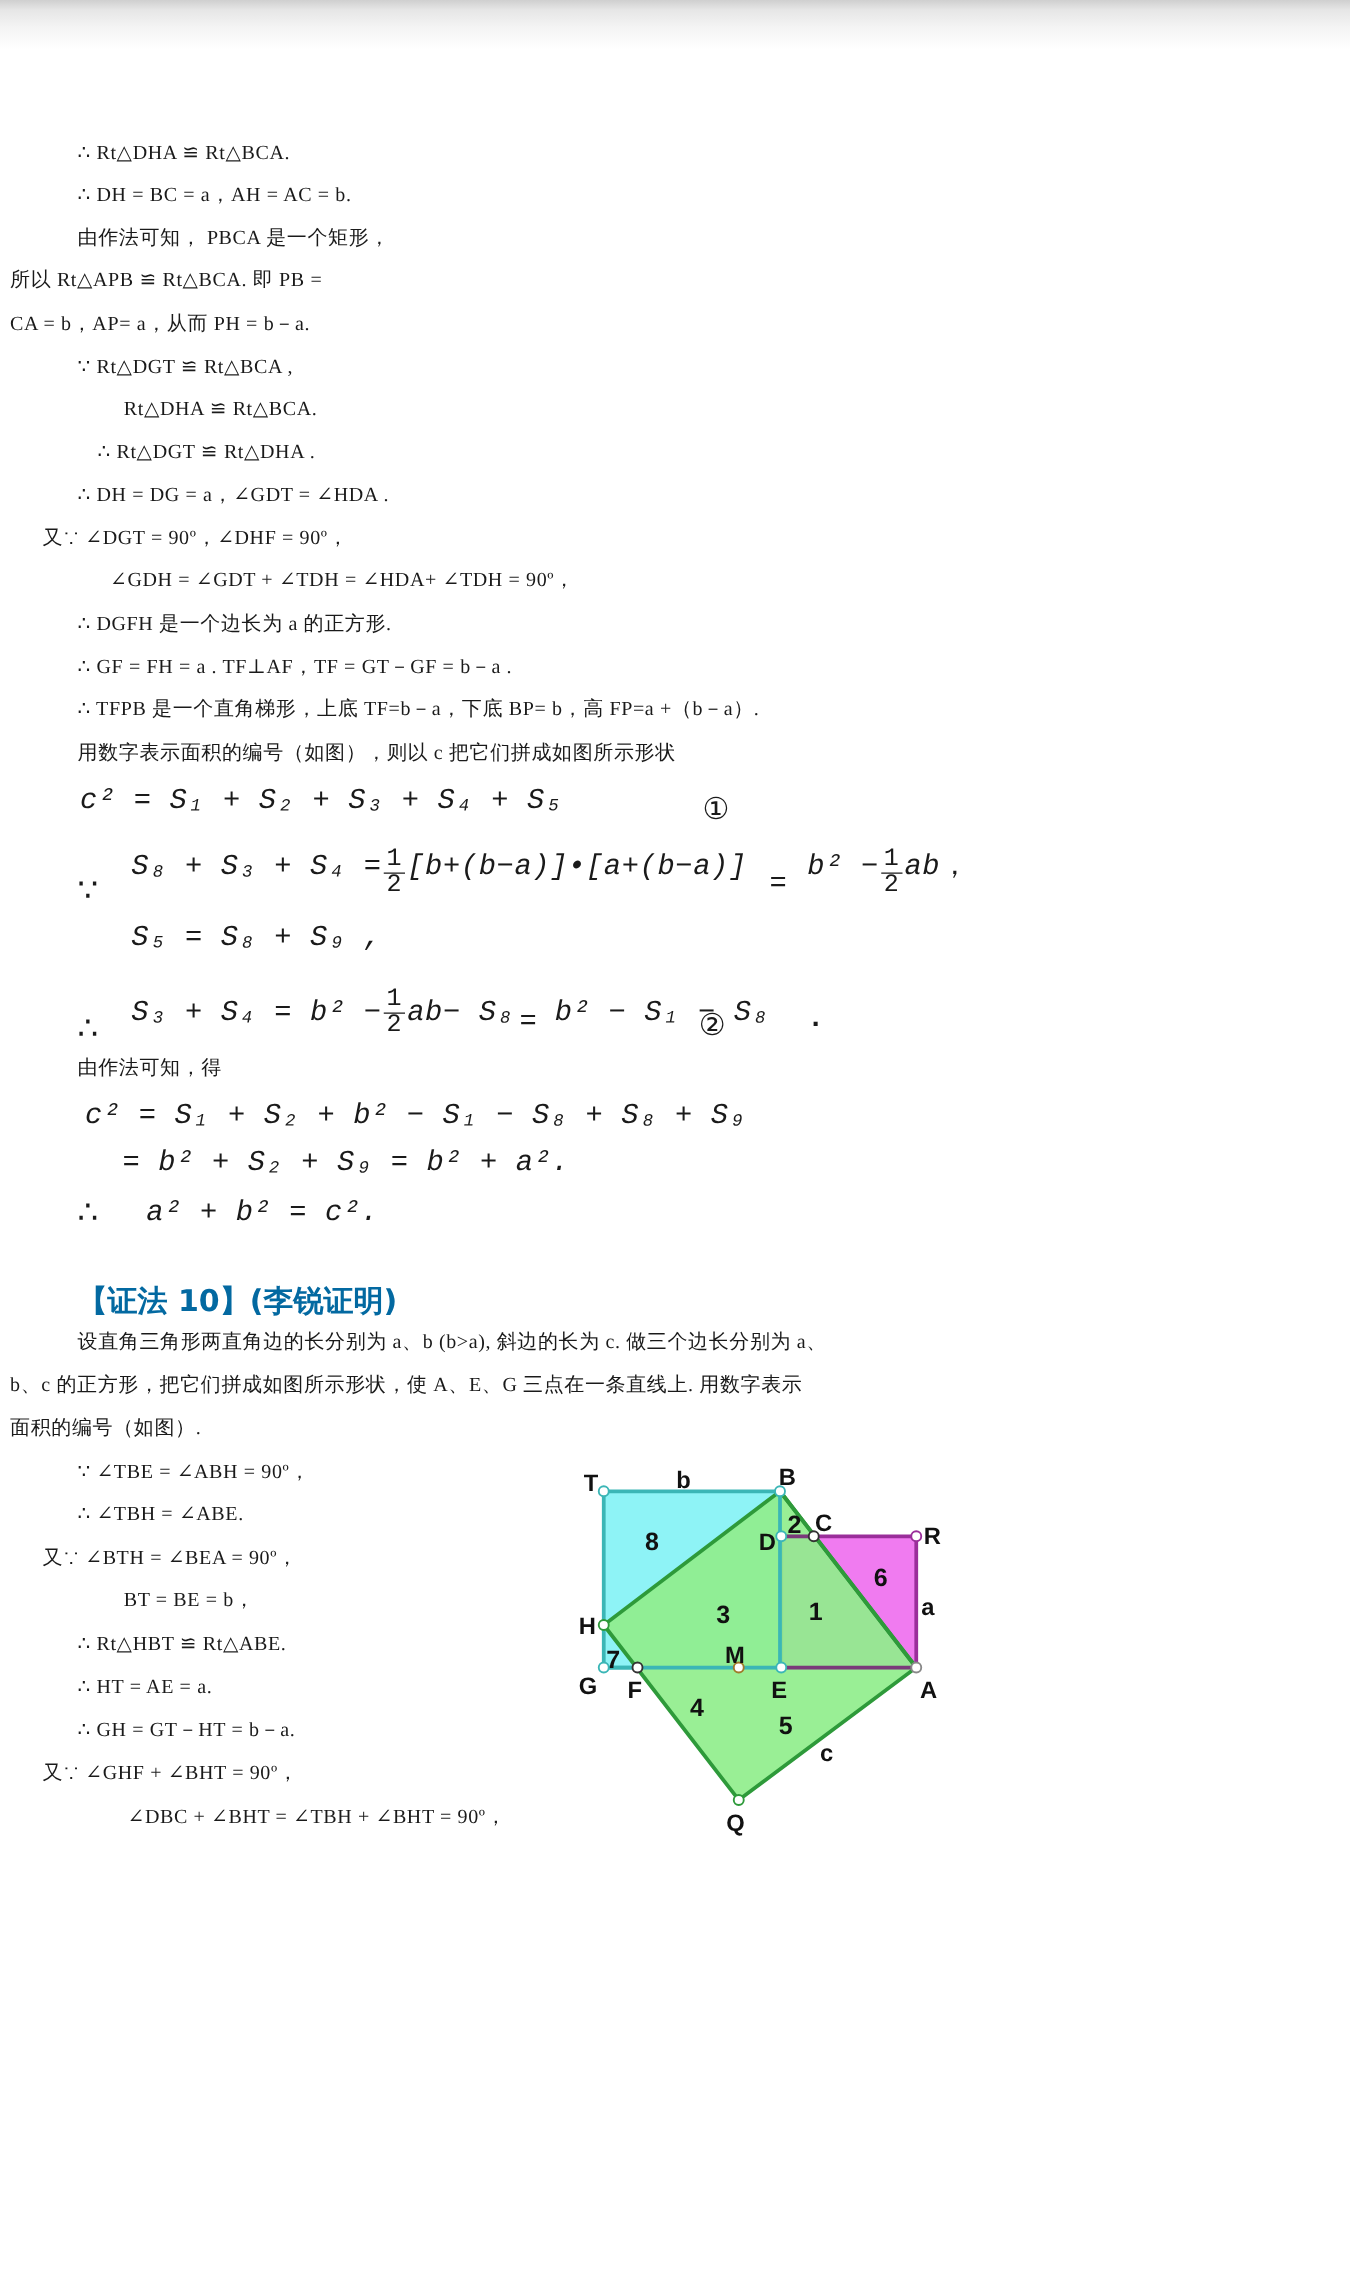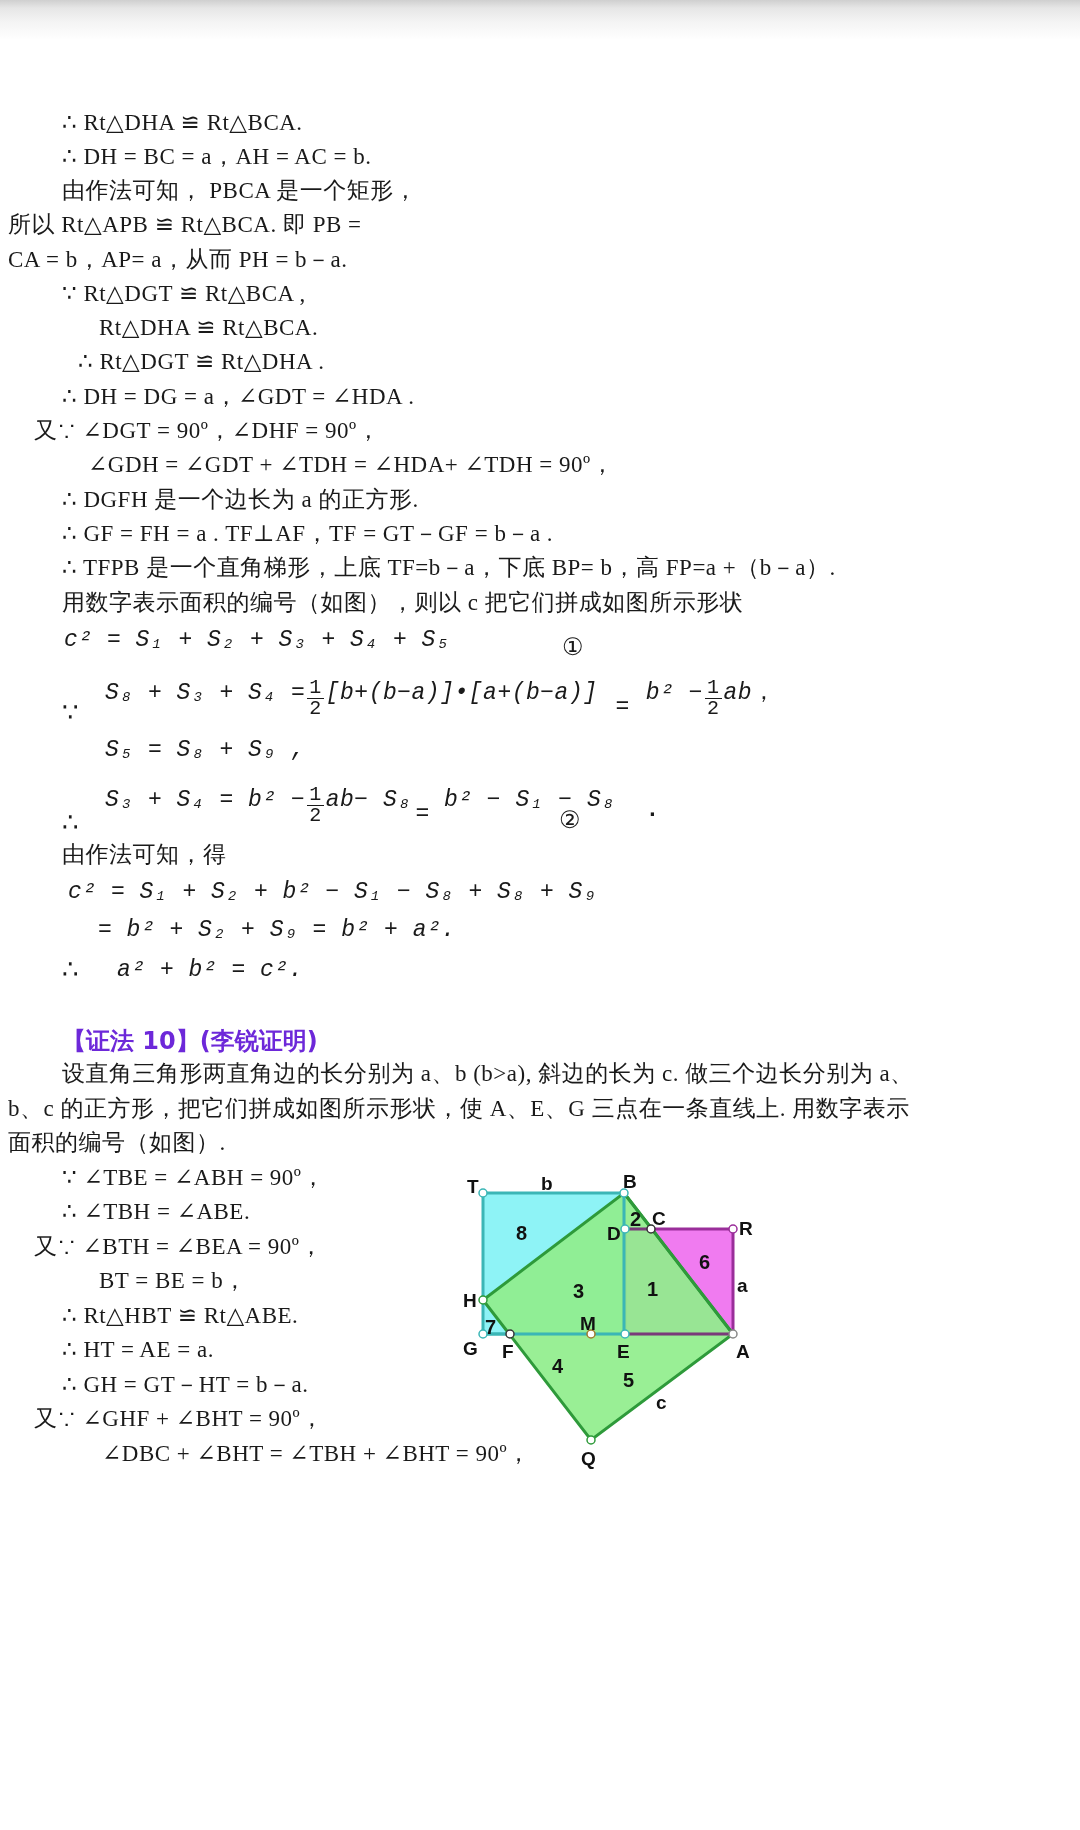--- a/index.html
+++ b/index.html
@@ -1,25 +1,25 @@
 <!DOCTYPE html>
 <html><head>
 <meta charset="utf-8">
 <style>
   html,body{margin:0;padding:0;}
   body{width:1080px;height:1830px;background:#ffffff;position:relative;overflow:hidden;
        font-family:"DejaVu Serif","Liberation Serif",serif;color:#1a1a1a;}
   .topshade{position:absolute;left:0;top:0;width:1080px;height:40px;
        background:linear-gradient(#cfcfcf 0px,#e6e6e6 8px,#f4f4f4 22px,#ffffff 40px);}
-  .ln{position:absolute;white-space:nowrap;font-size:23px;line-height:30px;
+  .ln{position:absolute;white-space:nowrap;font-size:16px;line-height:30px;
       font-family:"Liberation Serif","DejaVu Serif",serif;letter-spacing:0.5px;}
   .math{font-family:Liberation Mono, monospace;font-style:italic;font-size:23px;}
   .frac{display:inline-flex;flex-direction:column;align-items:center;vertical-align:middle;font-style:normal;font-size:20px;line-height:20px;margin:0 2px;}
   .frac .num{border-bottom:1px solid #1a1a1a;padding:0 2px;}
-  .sec-title{position:absolute;left:62px;top:1025px;font-size:24px;font-weight:bold;color:#6d28d9;
+  .sec-title{position:absolute;left:62px;top:1025px;font-size:24px;font-weight:bold;color:#0369a1;
       font-family:"DejaVu Sans","Liberation Sans",sans-serif;}
   .circled{font-family:"DejaVu Sans",sans-serif;font-style:normal;font-size:24px;}
   svg text{font-family:"Liberation Sans","DejaVu Sans",sans-serif;font-weight:bold;}
 </style>
 </head>
 <body>
 
 <div class="topshade"></div>
 
 <div>
@@ -58,21 +58,21 @@
       <span class="num">1</span>
       <span>2</span>
     </span>
     <span>ab</span>
     <span style="font-style:normal">，</span>
   </div>
 
   <div class="ln math" style="left:105px;top:735px">S₅ = S₈ + S₉ ,</div>
 
   <div class="ln" style="left:62px;top:808px;font-size:26px">∴</div>
-  <div class="ln math" style="left:105px;top:785px;display:flex;align-items:flex-start;height:50px">
+  <div class="ln math" style="left:105px;top:785px;display:flex;align-items:center;height:50px">
     <span>S₃ + S₄ = b² −</span>
     <span class="frac">
       <span class="num">1</span>
       <span>2</span>
     </span>
     <span>ab− S₈</span>
     <span style="margin:14px 14px 0 4px;font-style:normal">=</span>
     <span>b² − S₁ − S₈</span>
     <span style="margin:10px 0 0 30px;font-style:normal;font-weight:bold">.</span>
   </div>

